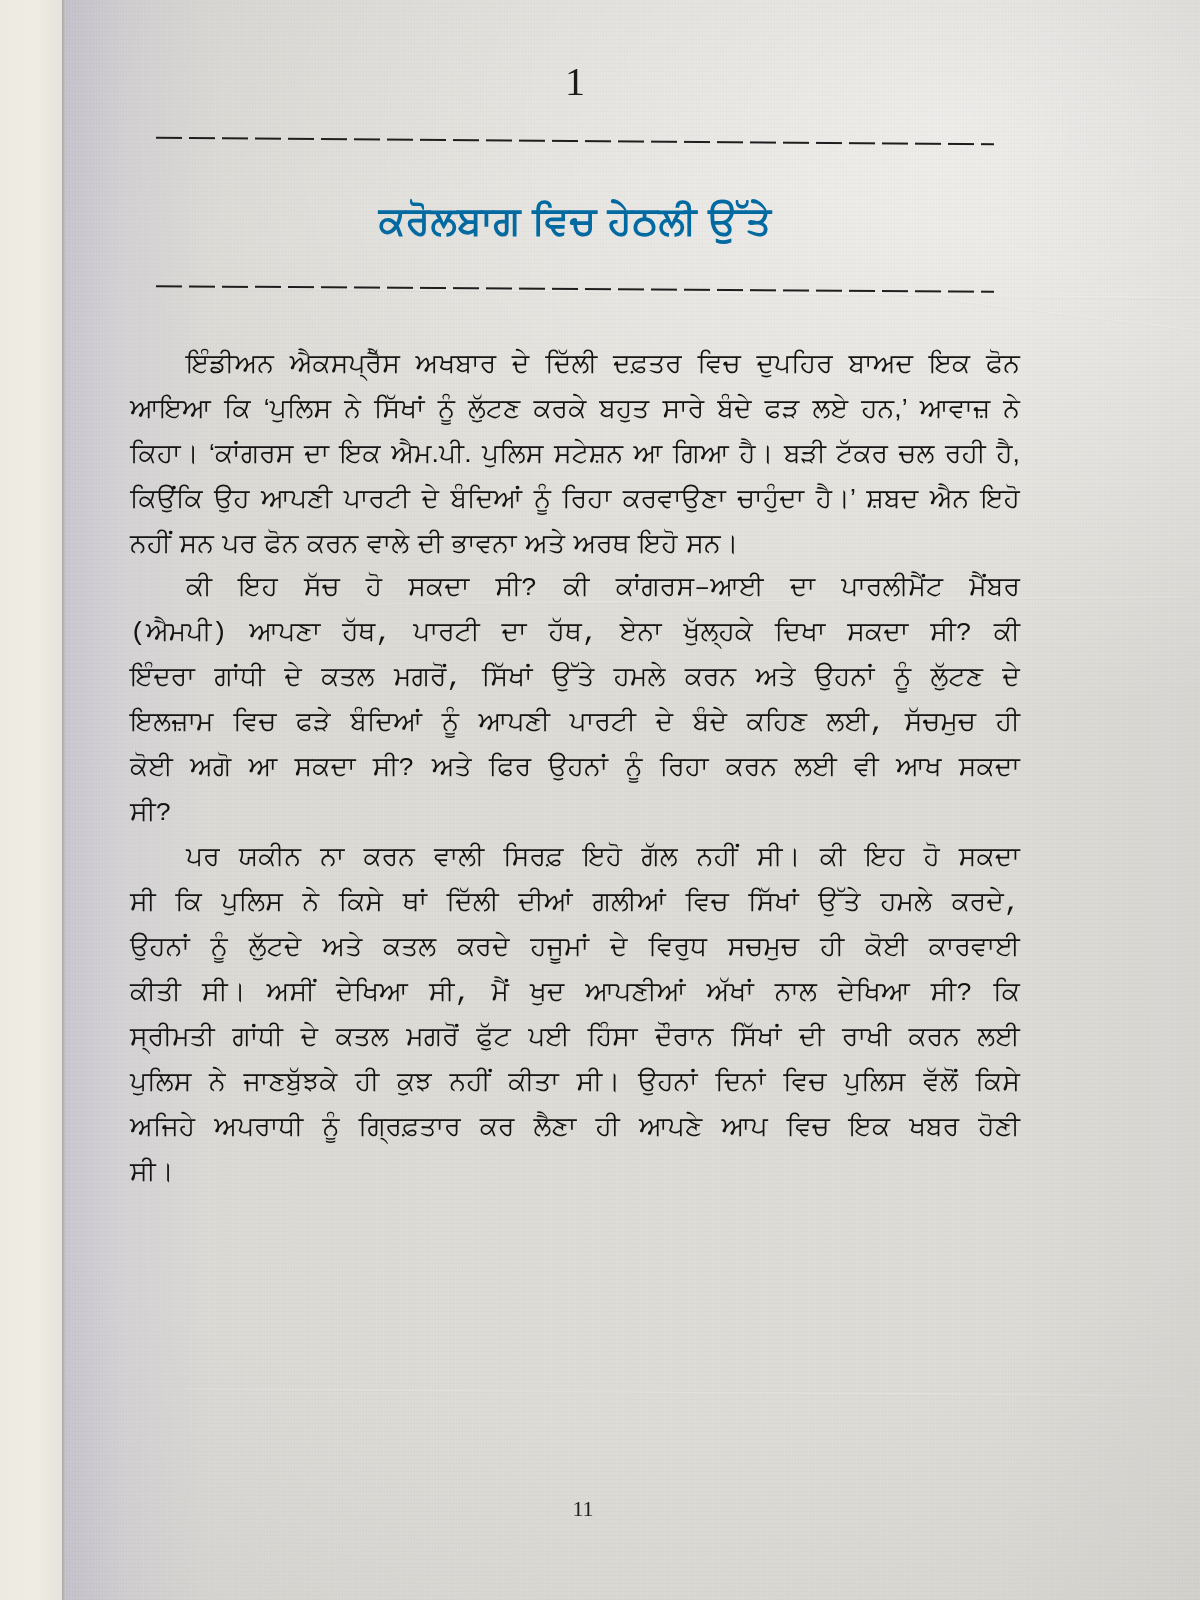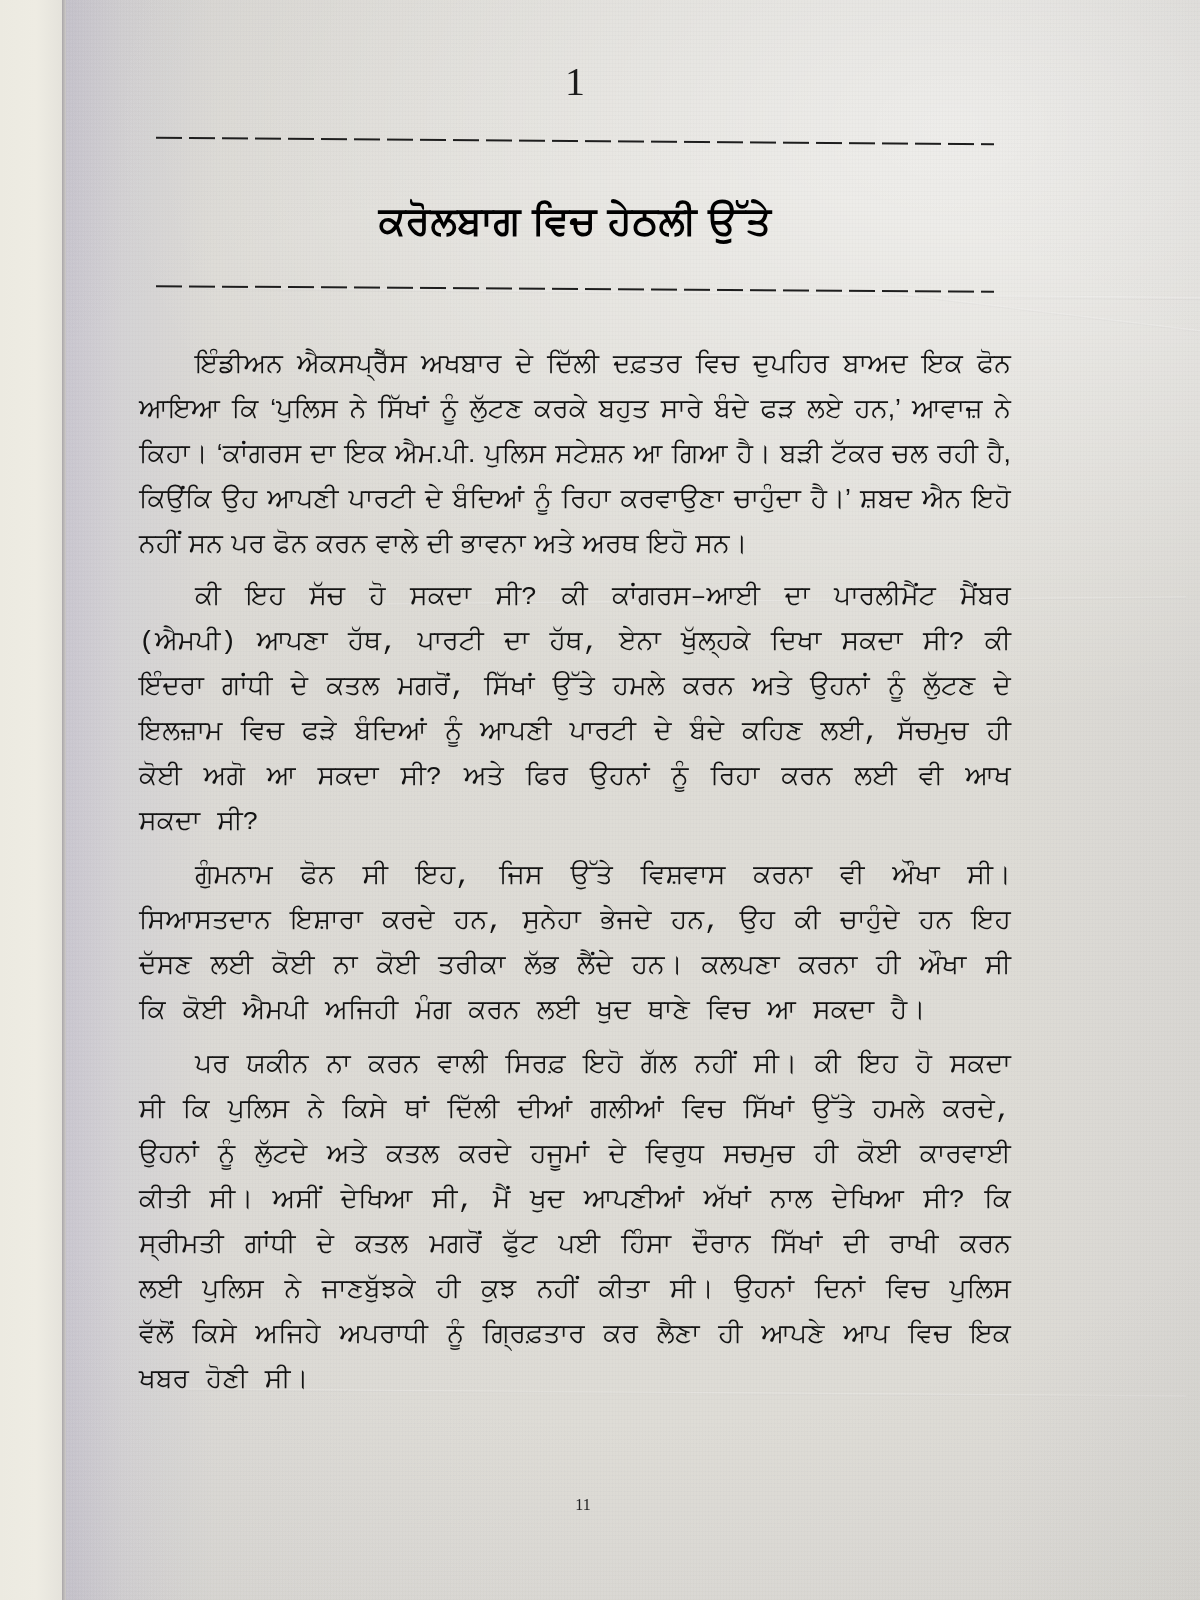--- a/index.html
+++ b/index.html
@@ -104,52 +104,52 @@
     background-position: 0 0;
   }
   .rule-top    { margin-top: 38px; transform: rotate(0.45deg); }
   .rule-bottom { margin-top: 42px; transform: rotate(0.38deg); }
 
   .chapter-title {
     margin-top: 54px;
     text-align: center;
     font-size: 39px;
     line-height: 1.25;
-    color: #000000;
+    color: #0369a1;
     font-weight: 700;
     letter-spacing: .5px;
     font-family: "Liberation Sans", "DejaVu Sans", sans-serif;
   }
 
   .body-copy {
     margin-top: 50px;
     color: #131313;
   }
 
   .body-copy p {
-    margin: 9px;
+    margin: 0;
     text-align: justify;
     text-justify: inter-word;
     font-size: 26.5px;
     line-height: 45px;
     letter-spacing: .1px;
     text-indent: 56px;
     word-spacing: 1px;
     font-weight: 500;
   }
   .body-copy p + p { margin-top: 0; font-family: Liberation Mono, monospace; }
 
   .page-number {
     position: absolute;
     left: 16px;
     right: 0;
     top: 1496px;
     text-align: center;
     font-family: "Liberation Serif", "DejaVu Serif", serif;
-    font-size: 16px;
+    font-size: 22px;
     color: #202020;
   }
 
   
   .scan-veil {
     position: absolute;
     inset: 0;
     pointer-events: none;
     background:
       radial-gradient(130% 70% at 50% 50%, rgba(255,255,255,0) 55%, rgba(110,108,112,0.10) 100%);
@@ -177,20 +177,19 @@
 
     <div class="rule rule-top"></div>
 
     <h1 class="chapter-title">ਕਰੋਲਬਾਗ ਵਿਚ ਹੇਠਲੀ ਉੱਤੇ</h1>
 
     <div class="rule rule-bottom"></div>
 
     <div class="body-copy">
       <p>ਇੰਡੀਅਨ ਐਕਸਪ੍ਰੈੱਸ ਅਖਬਾਰ ਦੇ ਦਿੱਲੀ ਦਫ਼ਤਰ ਵਿਚ ਦੁਪਹਿਰ ਬਾਅਦ ਇਕ ਫੋਨ ਆਇਆ ਕਿ ‘ਪੁਲਿਸ ਨੇ ਸਿੱਖਾਂ ਨੂੰ ਲੁੱਟਣ ਕਰਕੇ ਬਹੁਤ ਸਾਰੇ ਬੰਦੇ ਫੜ ਲਏ ਹਨ,’ ਆਵਾਜ਼ ਨੇ ਕਿਹਾ। ‘ਕਾਂਗਰਸ ਦਾ ਇਕ ਐਮ.ਪੀ. ਪੁਲਿਸ ਸਟੇਸ਼ਨ ਆ ਗਿਆ ਹੈ। ਬੜੀ ਟੱਕਰ ਚਲ ਰਹੀ ਹੈ, ਕਿਉਂਕਿ ਉਹ ਆਪਣੀ ਪਾਰਟੀ ਦੇ ਬੰਦਿਆਂ ਨੂੰ ਰਿਹਾ ਕਰਵਾਉਣਾ ਚਾਹੁੰਦਾ ਹੈ।’ ਸ਼ਬਦ ਐਨ ਇਹੋ ਨਹੀਂ ਸਨ ਪਰ ਫੋਨ ਕਰਨ ਵਾਲੇ ਦੀ ਭਾਵਨਾ ਅਤੇ ਅਰਥ ਇਹੋ ਸਨ।</p>
       <p>ਕੀ ਇਹ ਸੱਚ ਹੋ ਸਕਦਾ ਸੀ? ਕੀ ਕਾਂਗਰਸ–ਆਈ ਦਾ ਪਾਰਲੀਮੈਂਟ ਮੈਂਬਰ (ਐਮਪੀ) ਆਪਣਾ ਹੱਥ, ਪਾਰਟੀ ਦਾ ਹੱਥ, ਏਨਾ ਖੁੱਲ੍ਹਕੇ ਦਿਖਾ ਸਕਦਾ ਸੀ? ਕੀ ਇੰਦਰਾ ਗਾਂਧੀ ਦੇ ਕਤਲ ਮਗਰੋਂ, ਸਿੱਖਾਂ ਉੱਤੇ ਹਮਲੇ ਕਰਨ ਅਤੇ ਉਹਨਾਂ ਨੂੰ ਲੁੱਟਣ ਦੇ ਇਲਜ਼ਾਮ ਵਿਚ ਫੜੇ ਬੰਦਿਆਂ ਨੂੰ ਆਪਣੀ ਪਾਰਟੀ ਦੇ ਬੰਦੇ ਕਹਿਣ ਲਈ, ਸੱਚਮੁਚ ਹੀ ਕੋਈ ਅਗੋ ਆ ਸਕਦਾ ਸੀ? ਅਤੇ ਫਿਰ ਉਹਨਾਂ ਨੂੰ ਰਿਹਾ ਕਰਨ ਲਈ ਵੀ ਆਖ ਸਕਦਾ ਸੀ?</p>
-      <p>ਗੁੰਮਨਾਮ ਫੋਨ ਸੀ ਇਹ, ਜਿਸ ਉੱਤੇ ਵਿਸ਼ਵਾਸ ਕਰਨਾ ਵੀ ਔਖਾ ਸੀ। ਸਿਆਸਤਦਾਨ ਇਸ਼ਾਰਾ ਕਰਦੇ ਹਨ, ਸੁਨੇਹਾ ਭੇਜਦੇ ਹਨ, ਉਹ ਕੀ ਚਾਹੁੰਦੇ ਹਨ ਇਹ ਦੱਸਣ ਲਈ ਕੋਈ ਨਾ ਕੋਈ ਤਰੀਕਾ ਲੱਭ ਲੈਂਦੇ ਹਨ। ਕਲਪਣਾ ਕਰਨਾ ਹੀ ਔਖਾ ਸੀ ਕਿ ਕੋਈ ਐਮਪੀ ਅਜਿਹੀ ਮੰਗ ਕਰਨ ਲਈ ਖੁਦ ਥਾਣੇ ਵਿਚ ਆ ਸਕਦਾ ਹੈ।</p>
       <p>ਪਰ ਯਕੀਨ ਨਾ ਕਰਨ ਵਾਲੀ ਸਿਰਫ਼ ਇਹੋ ਗੱਲ ਨਹੀਂ ਸੀ। ਕੀ ਇਹ ਹੋ ਸਕਦਾ ਸੀ ਕਿ ਪੁਲਿਸ ਨੇ ਕਿਸੇ ਥਾਂ ਦਿੱਲੀ ਦੀਆਂ ਗਲੀਆਂ ਵਿਚ ਸਿੱਖਾਂ ਉੱਤੇ ਹਮਲੇ ਕਰਦੇ, ਉਹਨਾਂ ਨੂੰ ਲੁੱਟਦੇ ਅਤੇ ਕਤਲ ਕਰਦੇ ਹਜੂਮਾਂ ਦੇ ਵਿਰੁਧ ਸਚਮੁਚ ਹੀ ਕੋਈ ਕਾਰਵਾਈ ਕੀਤੀ ਸੀ। ਅਸੀਂ ਦੇਖਿਆ ਸੀ, ਮੈਂ ਖੁਦ ਆਪਣੀਆਂ ਅੱਖਾਂ ਨਾਲ ਦੇਖਿਆ ਸੀ? ਕਿ ਸ੍ਰੀਮਤੀ ਗਾਂਧੀ ਦੇ ਕਤਲ ਮਗਰੋਂ ਫੁੱਟ ਪਈ ਹਿੰਸਾ ਦੌਰਾਨ ਸਿੱਖਾਂ ਦੀ ਰਾਖੀ ਕਰਨ ਲਈ ਪੁਲਿਸ ਨੇ ਜਾਣਬੁੱਝਕੇ ਹੀ ਕੁਝ ਨਹੀਂ ਕੀਤਾ ਸੀ। ਉਹਨਾਂ ਦਿਨਾਂ ਵਿਚ ਪੁਲਿਸ ਵੱਲੋਂ ਕਿਸੇ ਅਜਿਹੇ ਅਪਰਾਧੀ ਨੂੰ ਗ੍ਰਿਫ਼ਤਾਰ ਕਰ ਲੈਣਾ ਹੀ ਆਪਣੇ ਆਪ ਵਿਚ ਇਕ ਖਬਰ ਹੋਣੀ ਸੀ।</p>
     </div>
 
     <div class="page-number">11</div>
 
   </div>
 </div>
 
 </body></html>

